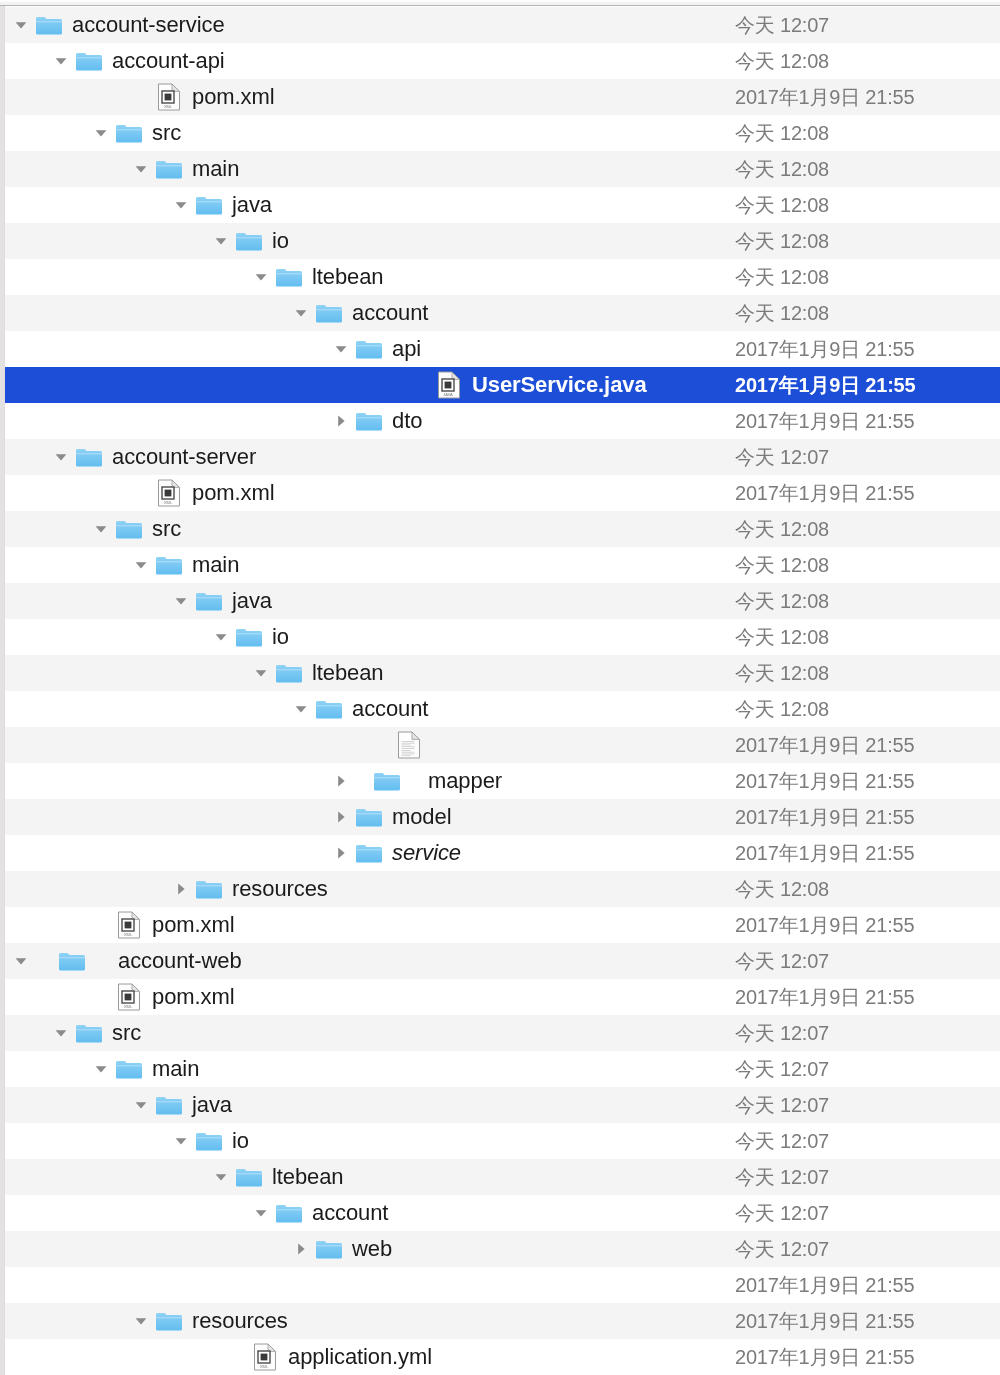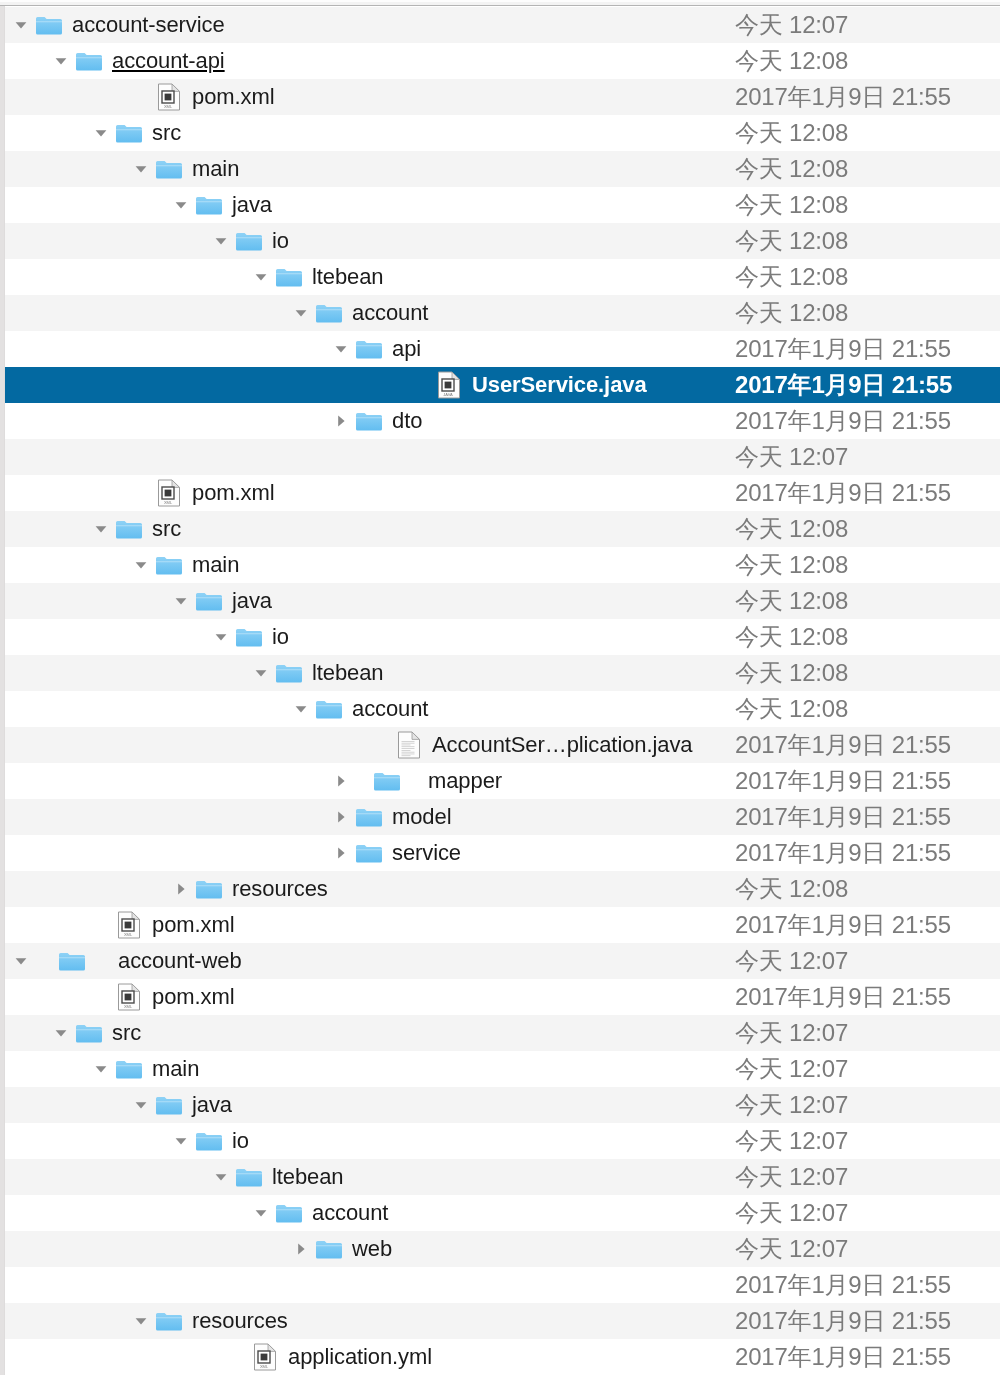--- a/index.html
+++ b/index.html
@@ -52,21 +52,21 @@
     width: 916px;
   }
 
   .row {
     position: relative;
     height: 36px;
     width: 1000px;
     background: #ffffff;
   }
   .row.alt { background: #f4f4f4; }
-  .row.selected { background: #0369a1; }
+  .row.selected { background: #1d4ed8; }
 
   .row-inner {
     position: absolute;
     left: 0; top: 0;
     height: 36px;
     display: flex;
     align-items: center;
   }
 
   
@@ -104,21 +104,21 @@
     color: #ffffff;
     font-weight: bold;
   }
 
   .date {
     position: absolute;
     left: 735px;
     top: 0;
     height: 36px;
     line-height: 36px;
-    font-size: 24px;
+    font-size: 20px;
     color: #7b7b7b;
     white-space: nowrap;
     letter-spacing: -0.2px;
   }
   .row.selected .date {
     color: #ffffff;
     font-weight: bold;
   }
 </style>
 </head>
@@ -150,21 +150,21 @@
               </defs>
               <path d="M1 4.5 a1.6 1.6 0 0 1 1.6-1.6 H9.6 l2 2.1 H25.4 A1.6 1.6 0 0 1 27 6.6 V19 a1.6 1.6 0 0 1-1.6 1.6 H2.6 A1.6 1.6 0 0 1 1 19 Z" fill="url(#fg)"></path>
               <path d="M1 7.4 H27 V8.2 H1 Z" fill="#ffffff" opacity="0.45"></path>
             </svg>
           </span>
           <span class="label">account-service</span>
         </div>
         <span class="date">今天 12:07</span>
       </div>
       <div class="row">
-        <div class="row-inner" style="left: 48px; text-decoration: underline;">
+        <div class="row-inner" style="left: 48px;">
           <span class="twisty">
             <svg width="16" height="16" viewBox="0 0 16 16" aria-hidden="true">
               <path d="M2.6 5.2 L13.4 5.2 L8 11.6 Z" fill="#8a8a8a"></path>
             </svg>
           </span>
           <span class="ficon">
             <svg width="28" height="22" viewBox="0 0 28 22" aria-hidden="true">
               <defs>
                 <linearGradient id="fg" x1="0" y1="0" x2="0" y2="1">
                   <stop offset="0" stop-color="#8fd2f6"></stop>
@@ -397,20 +397,40 @@
               </defs>
               <path d="M1 4.5 a1.6 1.6 0 0 1 1.6-1.6 H9.6 l2 2.1 H25.4 A1.6 1.6 0 0 1 27 6.6 V19 a1.6 1.6 0 0 1-1.6 1.6 H2.6 A1.6 1.6 0 0 1 1 19 Z" fill="url(#fg)"></path>
               <path d="M1 7.4 H27 V8.2 H1 Z" fill="#ffffff" opacity="0.45"></path>
             </svg>
           </span>
           <span class="label">dto</span>
         </div>
         <span class="date">2017年1月9日 21:55</span>
       </div>
       <div class="row alt">
+        <div class="row-inner" style="left: 48px;">
+          <span class="twisty">
+            <svg width="16" height="16" viewBox="0 0 16 16" aria-hidden="true">
+              <path d="M2.6 5.2 L13.4 5.2 L8 11.6 Z" fill="#8a8a8a"></path>
+            </svg>
+          </span>
+          <span class="ficon">
+            <svg width="28" height="22" viewBox="0 0 28 22" aria-hidden="true">
+              <defs>
+                <linearGradient id="fg" x1="0" y1="0" x2="0" y2="1">
+                  <stop offset="0" stop-color="#8fd2f6"></stop>
+                  <stop offset="1" stop-color="#62bdf0"></stop>
+                </linearGradient>
+              </defs>
+              <path d="M1 4.5 a1.6 1.6 0 0 1 1.6-1.6 H9.6 l2 2.1 H25.4 A1.6 1.6 0 0 1 27 6.6 V19 a1.6 1.6 0 0 1-1.6 1.6 H2.6 A1.6 1.6 0 0 1 1 19 Z" fill="url(#fg)"></path>
+              <path d="M1 7.4 H27 V8.2 H1 Z" fill="#ffffff" opacity="0.45"></path>
+            </svg>
+          </span>
+          <span class="label">account-server</span>
+        </div>
         <span class="date">今天 12:07</span>
       </div>
       <div class="row">
         <div class="row-inner" style="left: 128px;">
           <span class="twisty empty">
             <svg width="16" height="16" viewBox="0 0 16 16" aria-hidden="true">
               <path d="M2.6 5.2 L13.4 5.2 L8 11.6 Z" fill="#8a8a8a"></path>
             </svg>
           </span>
           <span class="ficon">
@@ -579,21 +599,20 @@
               <rect x="4.5" y="11.8" width="13" height="0.7" fill="#c2c2c2"></rect>
               <rect x="4.5" y="13.6" width="9" height="0.7" fill="#c2c2c2"></rect>
               <rect x="4.5" y="15.4" width="13" height="0.7" fill="#c2c2c2"></rect>
               <rect x="4.5" y="17.2" width="13" height="0.7" fill="#c2c2c2"></rect>
               <rect x="4.5" y="19" width="9" height="0.7" fill="#c2c2c2"></rect>
               <rect x="4.5" y="20.8" width="13" height="0.7" fill="#c2c2c2"></rect>
               <rect x="4.5" y="22.6" width="13" height="0.7" fill="#c2c2c2"></rect>
               <rect x="4.5" y="24.4" width="9" height="0.7" fill="#c2c2c2"></rect>
             </svg>
           </span>
-          <span class="label">AccountSer…plication.java</span>
         </div>
         <span class="date">2017年1月9日 21:55</span>
       </div>
       <div class="row">
         <div class="row-inner" style="left: 328px; gap: 18px;">
           <span class="twisty">
             <svg width="16" height="16" viewBox="0 0 16 16" aria-hidden="true">
               <path d="M5.2 2.6 L11.6 8 L5.2 13.4 Z" fill="#8a8a8a"></path>
             </svg>
           </span>
@@ -630,21 +649,21 @@
               </defs>
               <path d="M1 4.5 a1.6 1.6 0 0 1 1.6-1.6 H9.6 l2 2.1 H25.4 A1.6 1.6 0 0 1 27 6.6 V19 a1.6 1.6 0 0 1-1.6 1.6 H2.6 A1.6 1.6 0 0 1 1 19 Z" fill="url(#fg)"></path>
               <path d="M1 7.4 H27 V8.2 H1 Z" fill="#ffffff" opacity="0.45"></path>
             </svg>
           </span>
           <span class="label">model</span>
         </div>
         <span class="date">2017年1月9日 21:55</span>
       </div>
       <div class="row">
-        <div class="row-inner" style="left: 328px;">
+        <div class="row-inner" style="left: 328px; font-style: italic;">
           <span class="twisty">
             <svg width="16" height="16" viewBox="0 0 16 16" aria-hidden="true">
               <path d="M5.2 2.6 L11.6 8 L5.2 13.4 Z" fill="#8a8a8a"></path>
             </svg>
           </span>
           <span class="ficon">
             <svg width="28" height="22" viewBox="0 0 28 22" aria-hidden="true">
               <defs>
                 <linearGradient id="fg" x1="0" y1="0" x2="0" y2="1">
                   <stop offset="0" stop-color="#8fd2f6"></stop>

